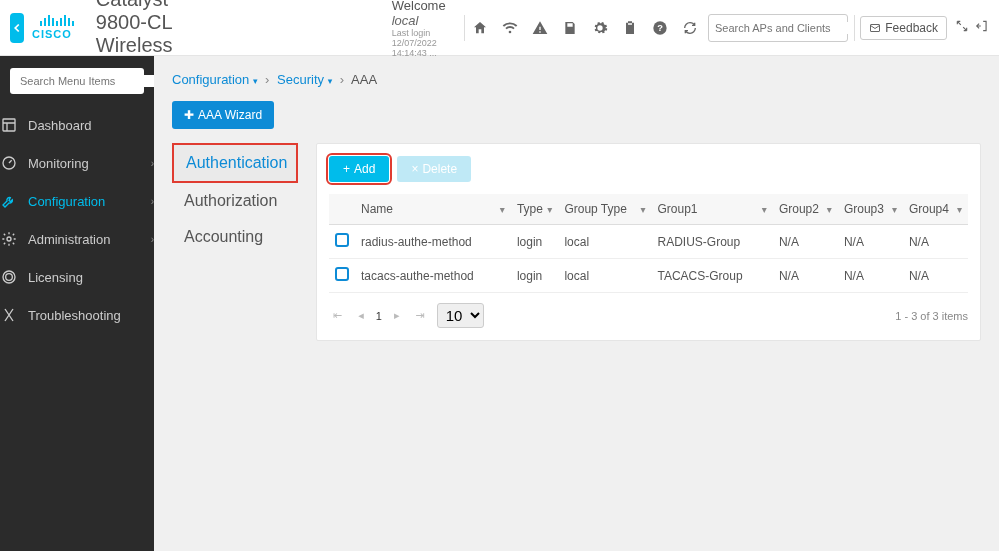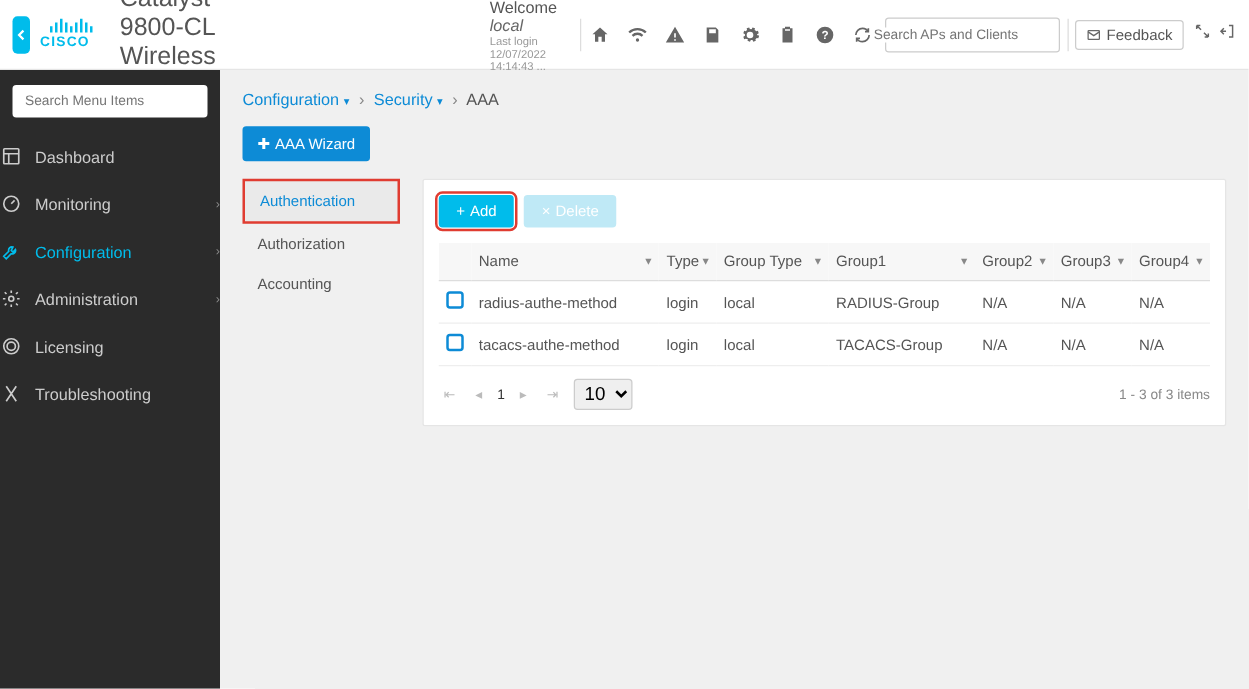--- a/index.html
+++ b/index.html
@@ -13,26 +13,26 @@
 .title-block { flex: 0 1 auto; }
 .title { font-size: 20px; color: #555; font-weight: 300; }
 .version { font-size: 9px; color: #999; }
 .welcome-block { margin-left: auto; text-align: left; padding-right: 12px; }
 .welcome { font-size: 13px; color: #555; }
 .welcome i { font-style: italic; color: #666; }
 .lastlogin { font-size: 9px; color: #999; }
 .divider-v { width: 1px; height: 26px; background: #ddd; margin: 0 6px; }
 .top-icons { display: flex; align-items: center; gap: 10px; color: #666; }
 .top-icons .ic { width: 20px; height: 20px; display: flex; align-items: center; justify-content: center; cursor: pointer; }
-.search-top { display: flex; align-items: center; border: 1px solid #ccc; border-radius: 3px; height: 28px; width: 140px; padding: 0 6px; justify-content: flex-end; }
+.search-top { display: flex; align-items: center; border: 1px solid #ccc; border-radius: 3px; height: 28px; width: 140px; padding: 0 6px; }
 .search-top input { border: none; outline: none; font-size: 11px; flex: 1; color: #666; }
 .feedback-btn { border: 1px solid #ccc; border-radius: 3px; padding: 4px 8px; font-size: 12px; color: #555; display: flex; align-items: center; gap: 4px; cursor: pointer; }
 
 .body-wrap { display: flex; height: 495px; }
-.sidebar { width: 176px; background: #2b2b2b; color: #ccc; display: flex; flex-direction: column; padding-top: 12px; }
+.sidebar { width: 154px; background: #2b2b2b; color: #ccc; display: flex; flex-direction: column; padding-top: 12px; }
 .sb-search { margin: 0 10px 12px; background: #fff; border-radius: 3px; height: 26px; display: flex; align-items: center; padding: 0 6px; }
 .sb-search input { border: none; outline: none; font-size: 11px; flex: 1; color: #555; }
 .sb-item { display: flex; align-items: center; gap: 10px; padding: 10px 0; font-size: 13px; cursor: pointer; position: relative; }
 .sb-item.active { color: #00bceb; }
 .sb-item .chev { margin-left: auto; font-size: 10px; color: #888; }
 .sb-icon { width: 18px; height: 18px; display: flex; align-items: center; justify-content: center; }
 .walk-btn { margin: 30px auto 0; background: #1e8ecf; color: #fff; font-size: 10px; padding: 5px 10px; border-radius: 11px; cursor: pointer; }
 
 .main { flex: 1; background: #f0f0f0; padding: 16px 18px; overflow: auto; }
 .breadcrumb { font-size: 13px; margin-bottom: 14px; }
@@ -41,21 +41,21 @@
 .breadcrumb .bc-current { color: #555; }
 .wizard-btn { background: #0d8bd6; color: #fff; border: none; border-radius: 3px; padding: 7px 12px; font-size: 12px; cursor: pointer; display: inline-flex; align-items: center; gap: 4px; margin-bottom: 14px; }
 
 .tabs { display: flex; gap: 24px; border-bottom: 1px solid #ddd; margin-bottom: 14px; }
 .tab { font-size: 13px; color: #555; padding: 6px 2px 8px; cursor: pointer; }
 .tab.highlighted { border: 2px solid #e03c31; border-radius: 2px; padding: 4px 6px 6px; margin-bottom: -1px; }
 .tab-underline { display: block; height: 3px; background: #0d8bd6; margin-top: 4px; }
 
 .panel-row { display: flex; gap: 18px; align-items: flex-start; }
 .subtabs { width: 126px; }
-.subtab { font-size: 12px; color: #555; padding: 9px 12px; cursor: pointer; }
+.subtab { font-size: 16px; color: #555; padding: 9px 12px; cursor: pointer; }
 .subtab.active { color: #0d8bd6; }
 .subtab.highlighted { border: 2px solid #e03c31; background: #eaeaea; }
 
 .content-panel { flex: 1; background: #fff; border: 1px solid #e5e5e5; border-radius: 2px; padding: 12px; }
 .btn-row { display: flex; gap: 8px; margin-bottom: 12px; }
 .add-btn { background: #00bceb; color: #fff; border: none; border-radius: 3px; padding: 6px 14px; font-size: 12px; cursor: pointer; display: inline-flex; align-items: center; gap: 4px; }
 .add-btn.highlighted { outline: 2px solid #e03c31; outline-offset: 1px; }
 .del-btn { background: #b0e4f4; color: #fff; border: none; border-radius: 3px; padding: 6px 14px; font-size: 12px; cursor: pointer; display: inline-flex; align-items: center; gap: 4px; opacity: 0.8; }
 
 .table { width: 100%; border-collapse: collapse; font-size: 12px; }

